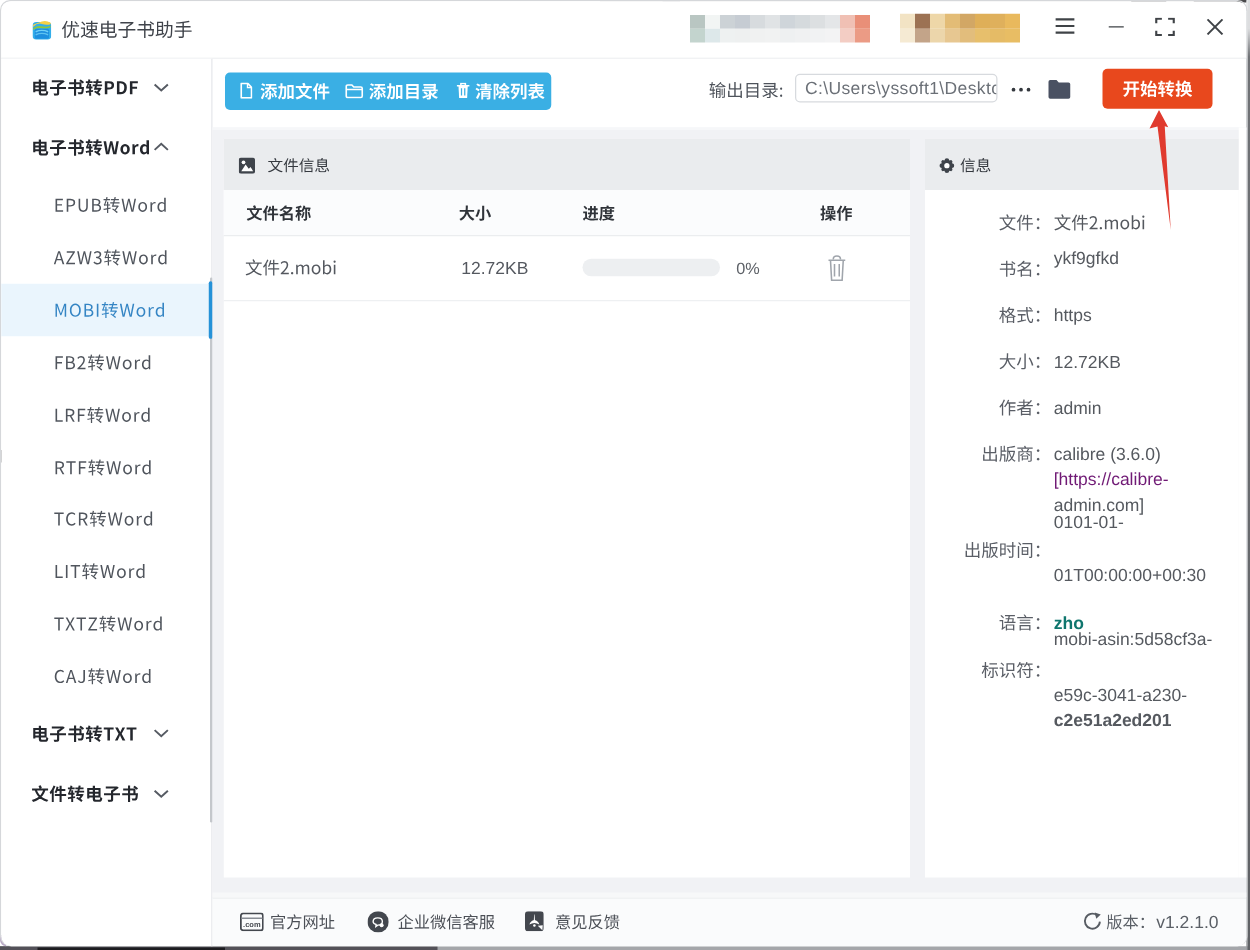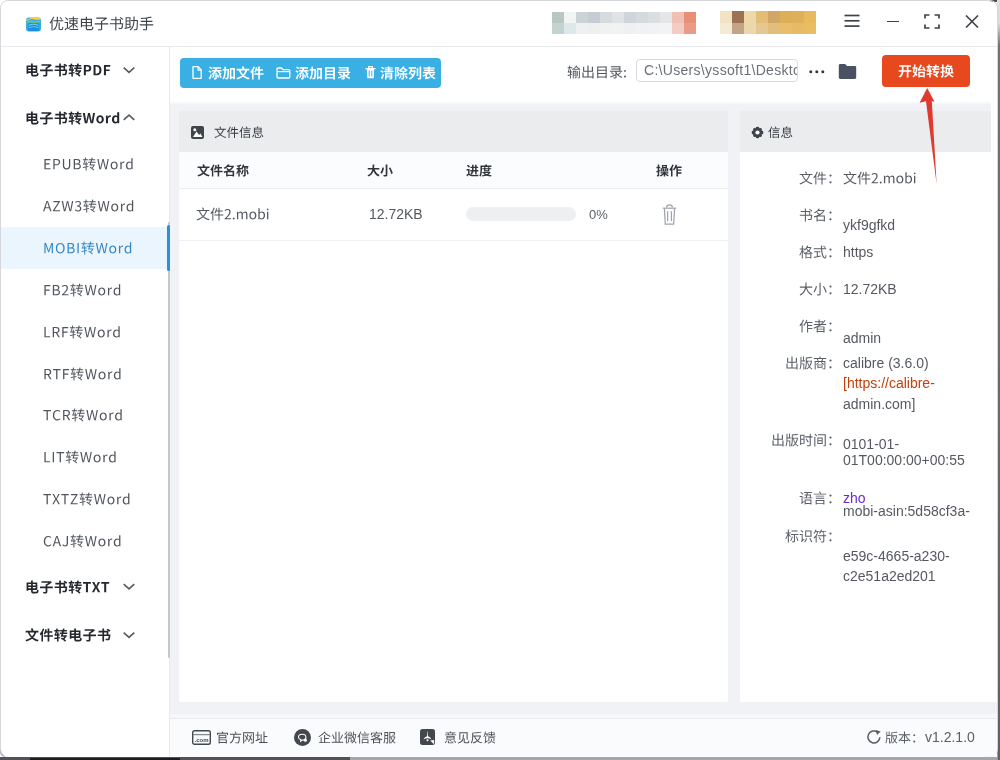--- a/index.html
+++ b/index.html
@@ -573,21 +573,21 @@
         <use href="#r69" xlink:href="#r69" x="4983"></use>
       </g>
     </svg>
 <svg style="position:absolute;left:799.0px;top:208.0px;width:42.0px;height:14px;" viewBox="0 -880 3000 1000">
       <g fill="#5a5e66">
         <use href="#r4e66" xlink:href="#r4e66"></use>
         <use href="#r540d" xlink:href="#r540d" x="1000"></use>
         <use href="#rff1a" xlink:href="#rff1a" x="2000"></use>
       </g>
     </svg>
-<div style="position:absolute;left:843px;top:217px;height:17px;line-height:17px;font-size:14px;font-weight:400;color:#55595f;white-space:pre;">ykf9gfkd</div>
+<div style="position:absolute;left:843px;top:198px;height:17px;line-height:17px;font-size:14px;font-weight:400;color:#55595f;white-space:pre;">ykf9gfkd</div>
 <svg style="position:absolute;left:799.0px;top:245.0px;width:42.0px;height:14px;" viewBox="0 -880 3000 1000">
       <g fill="#5a5e66">
         <use href="#r683c" xlink:href="#r683c"></use>
         <use href="#r5f0f" xlink:href="#r5f0f" x="1000"></use>
         <use href="#rff1a" xlink:href="#rff1a" x="2000"></use>
       </g>
     </svg>
 <div style="position:absolute;left:843px;top:243.5px;height:17px;line-height:17px;font-size:14px;font-weight:400;color:#55595f;white-space:pre;">https</div>
 <svg style="position:absolute;left:799.0px;top:282.0px;width:42.0px;height:14px;" viewBox="0 -880 3000 1000">
       <g fill="#5a5e66">
@@ -597,62 +597,62 @@
       </g>
     </svg>
 <div style="position:absolute;left:843px;top:280.5px;height:17px;line-height:17px;font-size:14px;font-weight:400;color:#55595f;white-space:pre;">12.72KB</div>
 <svg style="position:absolute;left:799.0px;top:319.0px;width:42.0px;height:14px;" viewBox="0 -880 3000 1000">
       <g fill="#5a5e66">
         <use href="#r4f5c" xlink:href="#r4f5c"></use>
         <use href="#r8005" xlink:href="#r8005" x="1000"></use>
         <use href="#rff1a" xlink:href="#rff1a" x="2000"></use>
       </g>
     </svg>
-<div style="position:absolute;left:843px;top:317.5px;height:17px;line-height:17px;font-size:14px;font-weight:400;color:#55595f;white-space:pre;margin-top:12px;">admin</div>
+<div style="position:absolute;left:843px;top:317.5px;height:17px;line-height:17px;font-size:14px;font-weight:400;color:#55595f;white-space:pre;">admin</div>
 <svg style="position:absolute;left:785.0px;top:356.0px;width:56.0px;height:14px;" viewBox="0 -880 4000 1000">
       <g fill="#5a5e66">
         <use href="#r51fa" xlink:href="#r51fa"></use>
         <use href="#r7248" xlink:href="#r7248" x="1000"></use>
         <use href="#r5546" xlink:href="#r5546" x="2000"></use>
         <use href="#rff1a" xlink:href="#rff1a" x="3000"></use>
       </g>
     </svg>
 <div style="position:absolute;left:843px;top:354.5px;height:17px;line-height:17px;font-size:14px;font-weight:400;color:#55595f;white-space:pre;">calibre (3.6.0)</div>
-<div style="position:absolute;left:843px;top:375.1px;height:17px;line-height:17px;font-size:14px;font-weight:400;color:#c2410c;white-space:pre;">[https://calibre-</div>
+<div style="position:absolute;left:843px;top:375.1px;height:17px;line-height:17px;font-size:14px;font-weight:400;color:#701a75;white-space:pre;">[https://calibre-</div>
 <div style="position:absolute;left:843px;top:395.7px;height:17px;line-height:17px;font-size:14px;font-weight:400;color:#55595f;white-space:pre;">admin.com]</div>
 <svg style="position:absolute;left:771.0px;top:433.0px;width:70.0px;height:14px;" viewBox="0 -880 5000 1000">
       <g fill="#5a5e66">
         <use href="#r51fa" xlink:href="#r51fa"></use>
         <use href="#r7248" xlink:href="#r7248" x="1000"></use>
         <use href="#r65f6" xlink:href="#r65f6" x="2000"></use>
         <use href="#r95f4" xlink:href="#r95f4" x="3000"></use>
         <use href="#rff1a" xlink:href="#rff1a" x="4000"></use>
       </g>
     </svg>
-<div style="position:absolute;left:843px;top:436px;height:17px;line-height:17px;font-size:14px;font-weight:400;color:#55595f;white-space:pre;">0101-01-</div>
-<div style="position:absolute;left:843px;top:452.1px;height:17px;line-height:17px;font-size:14px;font-weight:400;color:#55595f;white-space:pre;">01T00:00:00+00:55</div>
+<div style="position:absolute;left:843px;top:409px;height:17px;line-height:17px;font-size:14px;font-weight:400;color:#55595f;white-space:pre;">0101-01-</div>
+<div style="position:absolute;left:843px;top:452.1px;height:17px;line-height:17px;font-size:14px;font-weight:400;color:#55595f;white-space:pre;">01T00:00:00+00:30</div>
 <svg style="position:absolute;left:799.0px;top:491.0px;width:42.0px;height:14px;" viewBox="0 -880 3000 1000">
       <g fill="#5a5e66">
         <use href="#r8bed" xlink:href="#r8bed"></use>
         <use href="#r8a00" xlink:href="#r8a00" x="1000"></use>
         <use href="#rff1a" xlink:href="#rff1a" x="2000"></use>
       </g>
     </svg>
-<div style="position:absolute;left:843px;top:489.5px;height:17px;line-height:17px;font-size:14px;font-weight:400;color:#6d28d9;white-space:pre;">zho</div>
+<div style="position:absolute;left:843px;top:489.5px;height:17px;line-height:17px;font-size:14px;font-weight:700;color:#0f766e;white-space:pre;">zho</div>
 <svg style="position:absolute;left:785.0px;top:528.5px;width:56.0px;height:14px;" viewBox="0 -880 4000 1000">
       <g fill="#5a5e66">
         <use href="#r6807" xlink:href="#r6807"></use>
         <use href="#r8bc6" xlink:href="#r8bc6" x="1000"></use>
         <use href="#r7b26" xlink:href="#r7b26" x="2000"></use>
         <use href="#rff1a" xlink:href="#rff1a" x="3000"></use>
       </g>
     </svg>
 <div style="position:absolute;left:843px;top:503px;height:17px;line-height:17px;font-size:14px;font-weight:400;color:#55595f;white-space:pre;">mobi-asin:5d58cf3a-</div>
-<div style="position:absolute;left:843px;top:547.6px;height:17px;line-height:17px;font-size:14px;font-weight:400;color:#55595f;white-space:pre;">e59c-4665-a230-</div>
-<div style="position:absolute;left:843px;top:568.2px;height:17px;line-height:17px;font-size:14px;font-weight:400;color:#55595f;white-space:pre;">c2e51a2ed201</div>
+<div style="position:absolute;left:843px;top:547.6px;height:17px;line-height:17px;font-size:14px;font-weight:400;color:#55595f;white-space:pre;">e59c-3041-a230-</div>
+<div style="position:absolute;left:843px;top:568.2px;height:17px;line-height:17px;font-size:14px;font-weight:700;color:#55595f;white-space:pre;">c2e51a2ed201</div>
 <div class="abs" style="left:170px;top:718px;width:827px;height:39px;background:#fafbfc;border-top:1px solid #e8eaec;border-radius:0 0 7px 0"></div>
 <svg class="abs" style="left:191.5px;top:730px" width="19" height="15" viewBox="0 0 19 15">
 <rect x="0.7" y="0.7" width="17.6" height="13.6" rx="1.8" fill="none" stroke="#43474e" stroke-width="1.4"></rect>
 <path d="M1 4.6 H18" stroke="#878c93" stroke-width="1.3"></path>
 <text x="9.5" y="11.6" font-size="6" font-weight="bold" fill="#43474e" text-anchor="middle" font-family="Liberation Sans,sans-serif">.com</text>
     </svg>
 <svg style="position:absolute;left:216.0px;top:730.5px;width:52.0px;height:13px;" viewBox="0 -880 4000 1000">
       <g fill="#4b4f56">
         <use href="#r5b98" xlink:href="#r5b98"></use>
         <use href="#r65b9" xlink:href="#r65b9" x="1000"></use>

